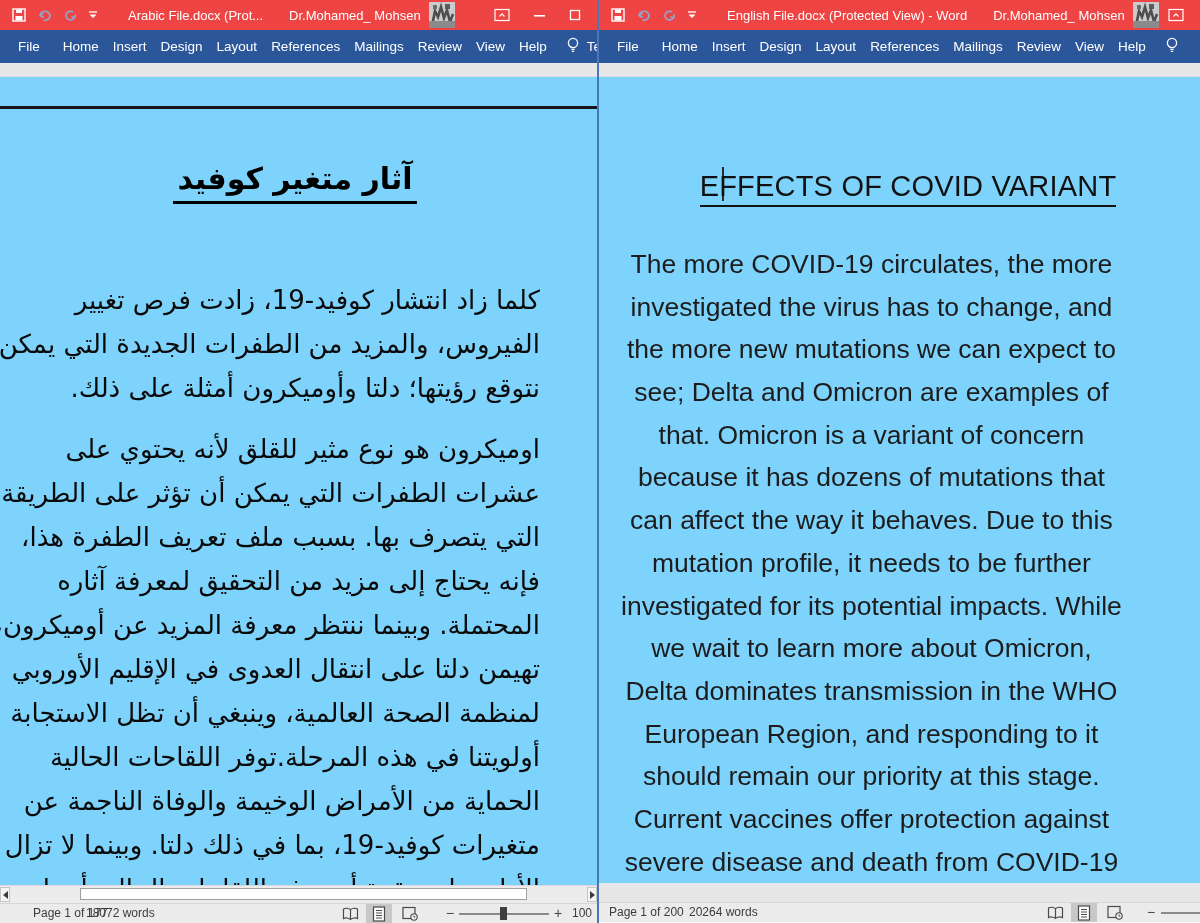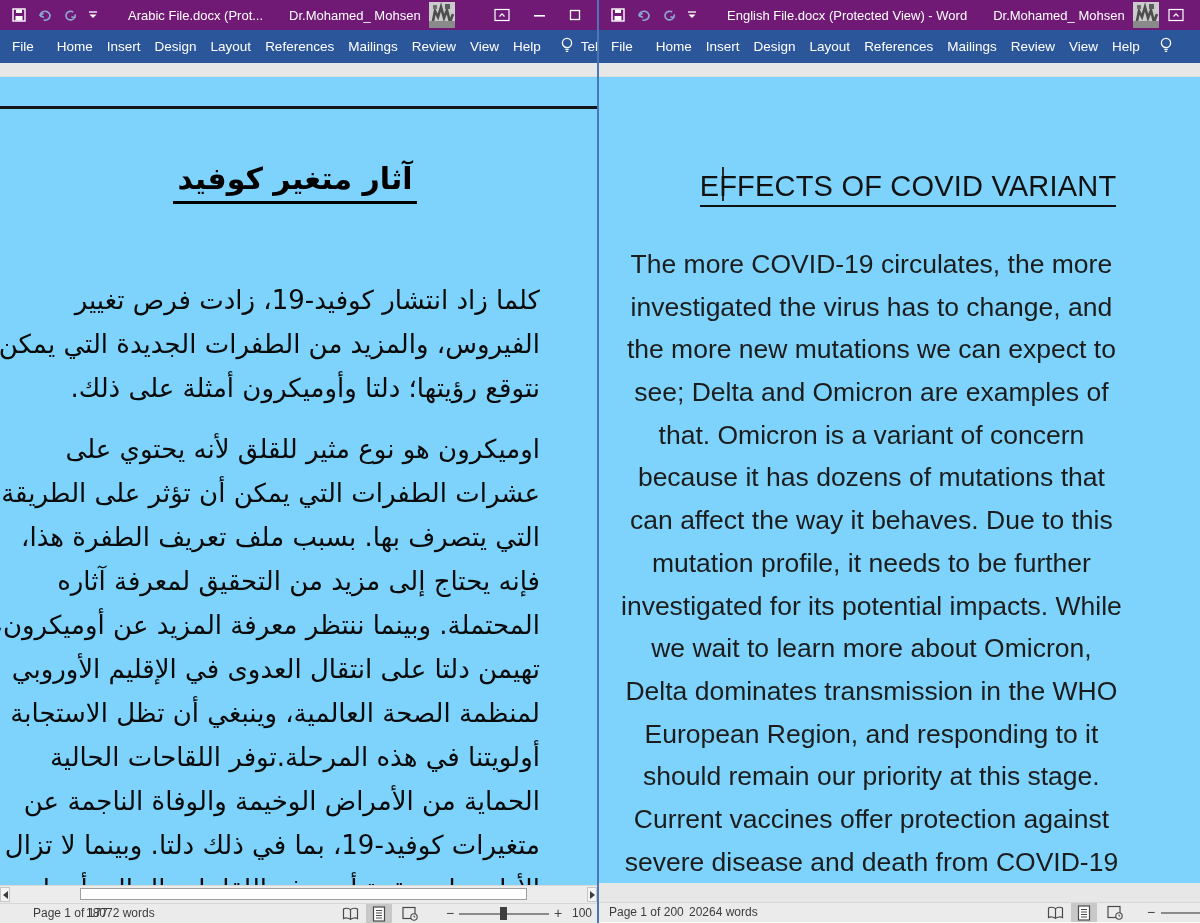--- a/index.html
+++ b/index.html
@@ -6,33 +6,33 @@
   body{
     width:1200px;height:923px;position:relative;overflow:hidden;
     font-family:"Liberation Sans",sans-serif;background:#fff;
     -webkit-font-smoothing:antialiased;
   }
   .window{position:absolute;top:0;height:923px;overflow:hidden;display:flex;flex-direction:column;}
   #win-left{left:0;width:597px;}
   #win-right{left:597px;width:603px;border-left:2px solid #4a77b9;box-sizing:border-box;}
 
   
-  .titlebar{height:30px;background:#701a75;color:#fff;display:flex;align-items:center;
+  .titlebar{height:30px;background:#ef4444;color:#fff;display:flex;align-items:center;
     font-size:13px;flex:0 0 auto;position:relative;}
   .qat{display:flex;align-items:center;gap:11px;margin-left:12px;}
   .qat svg{display:block;}
   .title-text{margin-left:30px;white-space:nowrap;color:#fff;}
   .account{display:flex;align-items:center;gap:8px;margin-left:26px;white-space:nowrap;}
   .avatar{width:26px;height:26px;overflow:hidden;flex:0 0 auto;}
   .win-controls{margin-left:auto;display:flex;align-items:center;gap:24px;margin-right:16px;}
   .win-controls svg{display:block;}
 
   
   .ribbon{height:33px;background:#2b579a;color:#fff;display:flex;align-items:center;
-    font-size:13.5px;flex:0 0 auto;padding-left:10px;white-space:nowrap;overflow:hidden;}
+    font-size:13.5px;flex:0 0 auto;padding-left:16px;white-space:nowrap;overflow:hidden;}
   .tabs{display:flex;align-items:center;}
   .tab{margin:0 7px;cursor:default;}
   .tab:first-child{margin-left:2px;margin-right:16px;}
   .tellme{display:flex;align-items:center;gap:7px;margin-left:12px;}
 
   
   .docstrip{height:14px;background:#e7e7e7;flex:0 0 auto;border-bottom:1px solid #dcdcdc;box-sizing:border-box;}
   .docarea{position:relative;background:#7dd3fc;overflow:hidden;flex:0 0 auto;}
   #docarea-left{height:808px;}
   #docarea-right{height:806px;}

